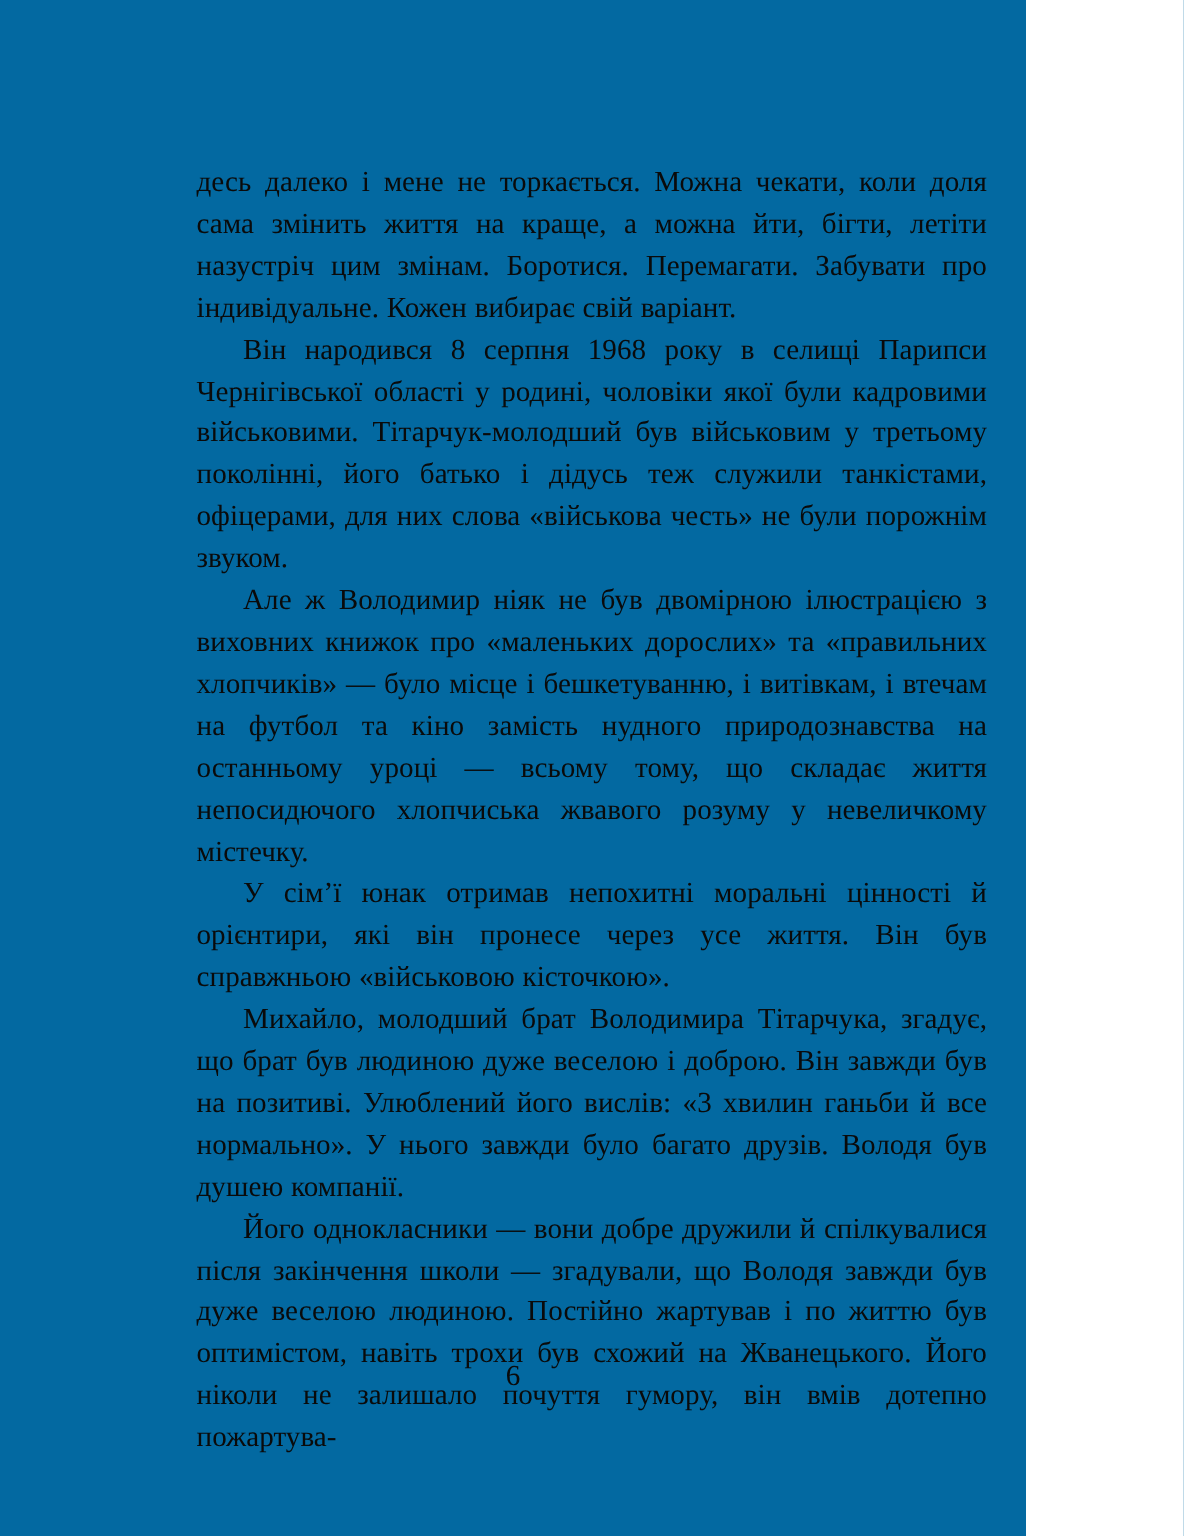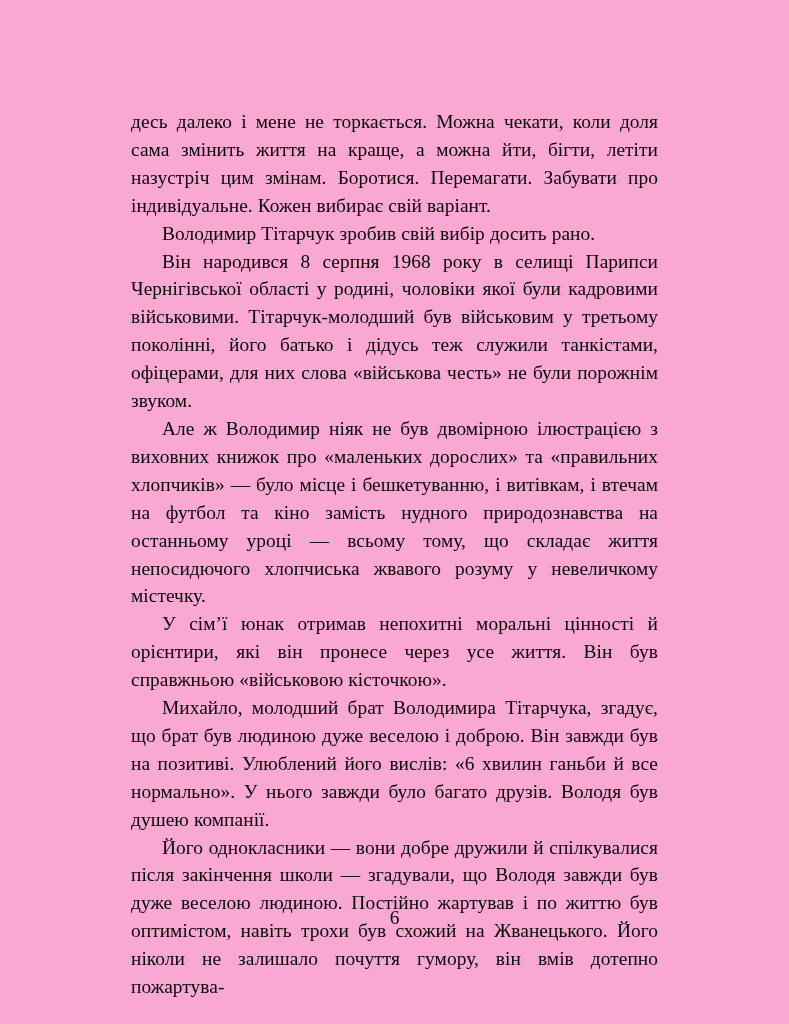--- a/index.html
+++ b/index.html
@@ -12,23 +12,23 @@
     width: 789px;
     height: 1024px;
     overflow: hidden;
     font-family: "Liberation Serif", "DejaVu Serif", serif;
     color: #0a0a0a;
     -webkit-font-smoothing: antialiased;
   }
 
   .page {
     position: relative;
-    width: 789px;
+    width: 684px;
     height: 1024px;
-    background: #f9a8d4;
+    background: #0369a1;
     box-sizing: border-box;
   }
 
   .text-block {
     position: absolute;
     left: 131px;
     top: 108px;
     width: 527px;
     font-size: 19.4px;
     line-height: 27.9px;
@@ -62,23 +62,22 @@
     color: #0a0a0a;
   }
 </style>
 </head>
 <body>
 
 <div class="page">
 
   <div class="text-block">
     <p class="para last-line-flush" style="text-indent:0;">десь далеко і мене не торкається. Можна чекати, коли доля сама змінить життя на краще, а можна йти, бігти, летіти назустріч цим змінам. Боротися. Перемагати. Забувати про індивідуальне. Кожен вибирає свій варіант.</p>
-    <p class="para last-line-flush">Володимир Тітарчук зробив свій вибір досить рано.</p>
     <p class="para last-line-flush">Він народився 8 серпня 1968 року в селищі Парипси Чернігівської області у родині, чоловіки якої були кадровими військовими. Тітарчук-молодший був військовим у третьому поколінні, його батько і дідусь теж служили танкістами, офіцерами, для них слова «військова честь» не були порожнім звуком.</p>
     <p class="para last-line-flush">Але ж Володимир ніяк не був двомірною ілюстрацією з виховних книжок про «маленьких дорослих» та «правильних хлопчиків» — було місце і бешкетуванню, і витівкам, і втечам на футбол та кіно замість нудного природознавства на останньому уроці — всьому тому, що складає життя непосидючого хлопчиська жвавого розуму у невеличкому містечку.</p>
     <p class="para last-line-flush">У сім’ї юнак отримав непохитні моральні цінності й орієнтири, які він пронесе через усе життя. Він був справжньою «військовою кісточкою».</p>
-    <p class="para last-line-flush">Михайло, молодший брат Володимира Тітарчука, згадує, що брат був людиною дуже веселою і доброю. Він завжди був на позитиві. Улюблений його вислів: «6 хвилин ганьби й все нормально». У нього завжди було багато друзів. Володя був душею компанії.</p>
+    <p class="para last-line-flush">Михайло, молодший брат Володимира Тітарчука, згадує, що брат був людиною дуже веселою і доброю. Він завжди був на позитиві. Улюблений його вислів: «3 хвилин ганьби й все нормально». У нього завжди було багато друзів. Володя був душею компанії.</p>
     <p class="para last-line-flush">Його однокласники — вони добре дружили й спілкувалися після закінчення школи — згадували, що Володя завжди був дуже веселою людиною. Постійно жартував і по життю був оптимістом, навіть трохи був схожий на Жванецького. Його ніколи не залишало почуття гумору, він вмів дотепно пожартува-</p>
   </div>
 
   <div class="folio">6</div>
 
 </div>
 
 </body></html>

